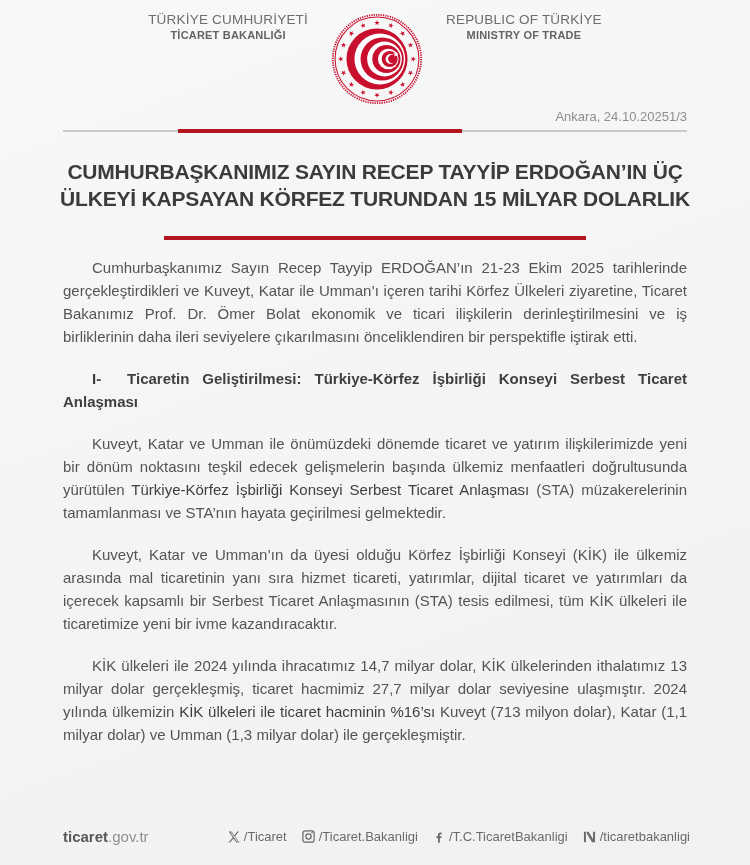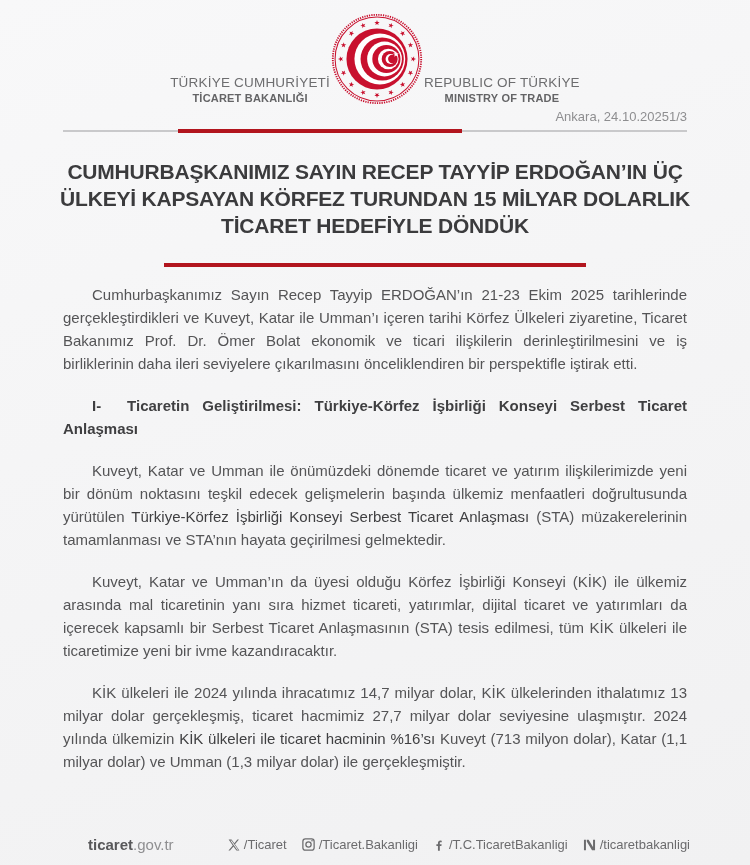--- a/index.html
+++ b/index.html
@@ -2,21 +2,21 @@
 <html lang="tr"><head>
 <meta charset="utf-8">
 <style>
   html,body{margin:0;padding:0;background:#e9e9ea;}
   .page{
     width:750px;height:865px;position:relative;margin:0 auto;
     background:linear-gradient(160deg,#f8f8f9 0%,#f4f4f5 55%,#f1f1f2 100%);
     font-family:"Liberation Sans",sans-serif;overflow:hidden;
   }
   
-  .header{display:flex;align-items:flex-end;justify-content:center;padding-top:12px;height:94px;}
+  .header{display:flex;align-items:flex-start;justify-content:center;gap:22px;padding-top:12px;height:94px;}
   .org{text-align:center;color:#6d6d6f;line-height:1.25;}
   .org .l1{font-size:13.5px;letter-spacing:.2px;}
   .org .l2{font-size:11px;font-weight:700;letter-spacing:.2px;color:#646466;}
   .logo{width:94px;height:94px;flex:0 0 auto;}
   
   .dateline{display:flex;justify-content:flex-end;align-items:flex-end;
     padding:0 63px;margin-top:3px;color:#8e8e90;font-size:13px;}
   .rule{position:relative;margin:5px 63px 0;height:4px;}
   .rule .gray{position:absolute;left:0;right:0;top:1px;height:2px;background:#c9c9cb;}
   .rule .red{position:absolute;left:115px;top:0;width:284px;height:4px;background:#b2151e;}
@@ -24,22 +24,22 @@
   .title{margin-top:25px;text-align:center;font-weight:700;font-size:21px;
     line-height:27px;color:#3b3b3d;letter-spacing:-.2px;}
   .title div{white-space:nowrap;}
   .title-rule{width:422px;height:4px;background:#b2151e;margin:24px auto 0;}
   
   .body{margin:16px 63px 4px;font-size:15px;line-height:23px;color:#545456;text-align:justify;}
   .para{margin:0 0 19px;text-indent:29px;}
   .para.heading{font-weight:700;color:#3f3f41;}
   .b{font-weight:400;color:#3f3f41;}
   
-  .footer{position:absolute;left:0;right:0;bottom:12px;display:flex;
-    justify-content:space-between;align-items:center;padding:0 60px 0 88px;}
+  .footer{position:absolute;left:0;right:0;bottom:20px;display:flex;
+    justify-content:space-between;align-items:center;padding:0 60px 0 63px;}
   .site{font-size:15px;color:#8f8f91;cursor:pointer;}
   .site b{color:#58585a;font-weight:700;}
   .socials{display:flex;align-items:center;gap:14px;}
   .social{display:flex;align-items:center;gap:3px;color:#6b6b6d;font-size:13px;cursor:pointer;}
   .social svg{display:block;fill:#6b6b6d;}
 </style>
 </head>
 <body>
 
 <div class="page">
@@ -97,21 +97,20 @@
     <span>1/3</span>
   </div>
   <div class="rule">
     <div class="gray"></div>
     <div class="red"></div>
   </div>
 
   <div class="title">
     <div>CUMHURBAŞKANIMIZ SAYIN RECEP TAYYİP ERDOĞAN’IN ÜÇ</div>
     <div>ÜLKEYİ KAPSAYAN KÖRFEZ TURUNDAN 15 MİLYAR DOLARLIK</div>
-    <div>TİCARET HEDEFİYLE DÖNDÜK</div>
   </div>
   <div class="title-rule"></div>
 
   <div class="body">
     <p class="para"><span>Cumhurbaşkanımız Sayın Recep Tayyip ERDOĞAN’ın 21-23 Ekim 2025 tarihlerinde gerçekleştirdikleri ve Kuveyt, Katar ile Umman’ı içeren tarihi Körfez Ülkeleri ziyaretine, Ticaret Bakanımız Prof. Dr. Ömer Bolat ekonomik ve ticari ilişkilerin derinleştirilmesini ve iş birliklerinin daha ileri seviyelere çıkarılmasını önceliklendiren bir perspektifle iştirak etti.</span></p>
 
     <p class="para heading"><span>I-&nbsp;&nbsp;Ticaretin Geliştirilmesi: Türkiye-Körfez İşbirliği Konseyi Serbest Ticaret Anlaşması</span></p>
 
     <p class="para"><span>Kuveyt, Katar ve Umman ile önümüzdeki dönemde ticaret ve yatırım ilişkilerimizde yeni bir dönüm noktasını teşkil edecek gelişmelerin başında ülkemiz menfaatleri doğrultusunda yürütülen </span><span class="b">Türkiye-Körfez İşbirliği Konseyi Serbest Ticaret Anlaşması</span><span> (STA) müzakerelerinin tamamlanması ve STA’nın hayata geçirilmesi gelmektedir.</span></p>
 

